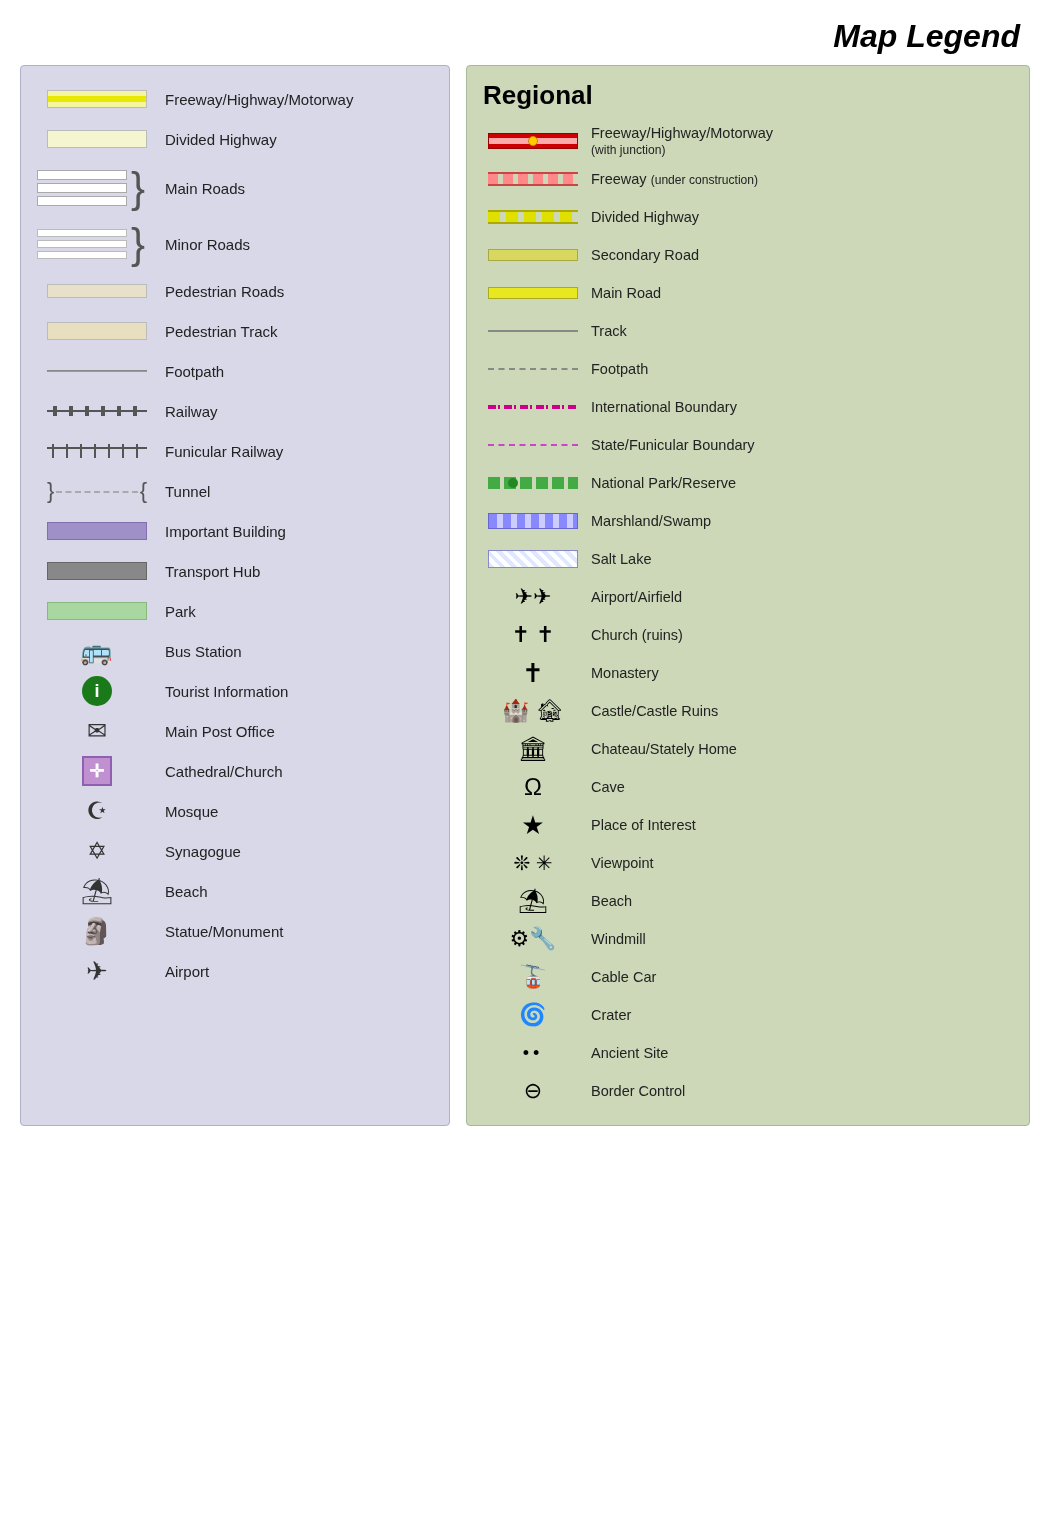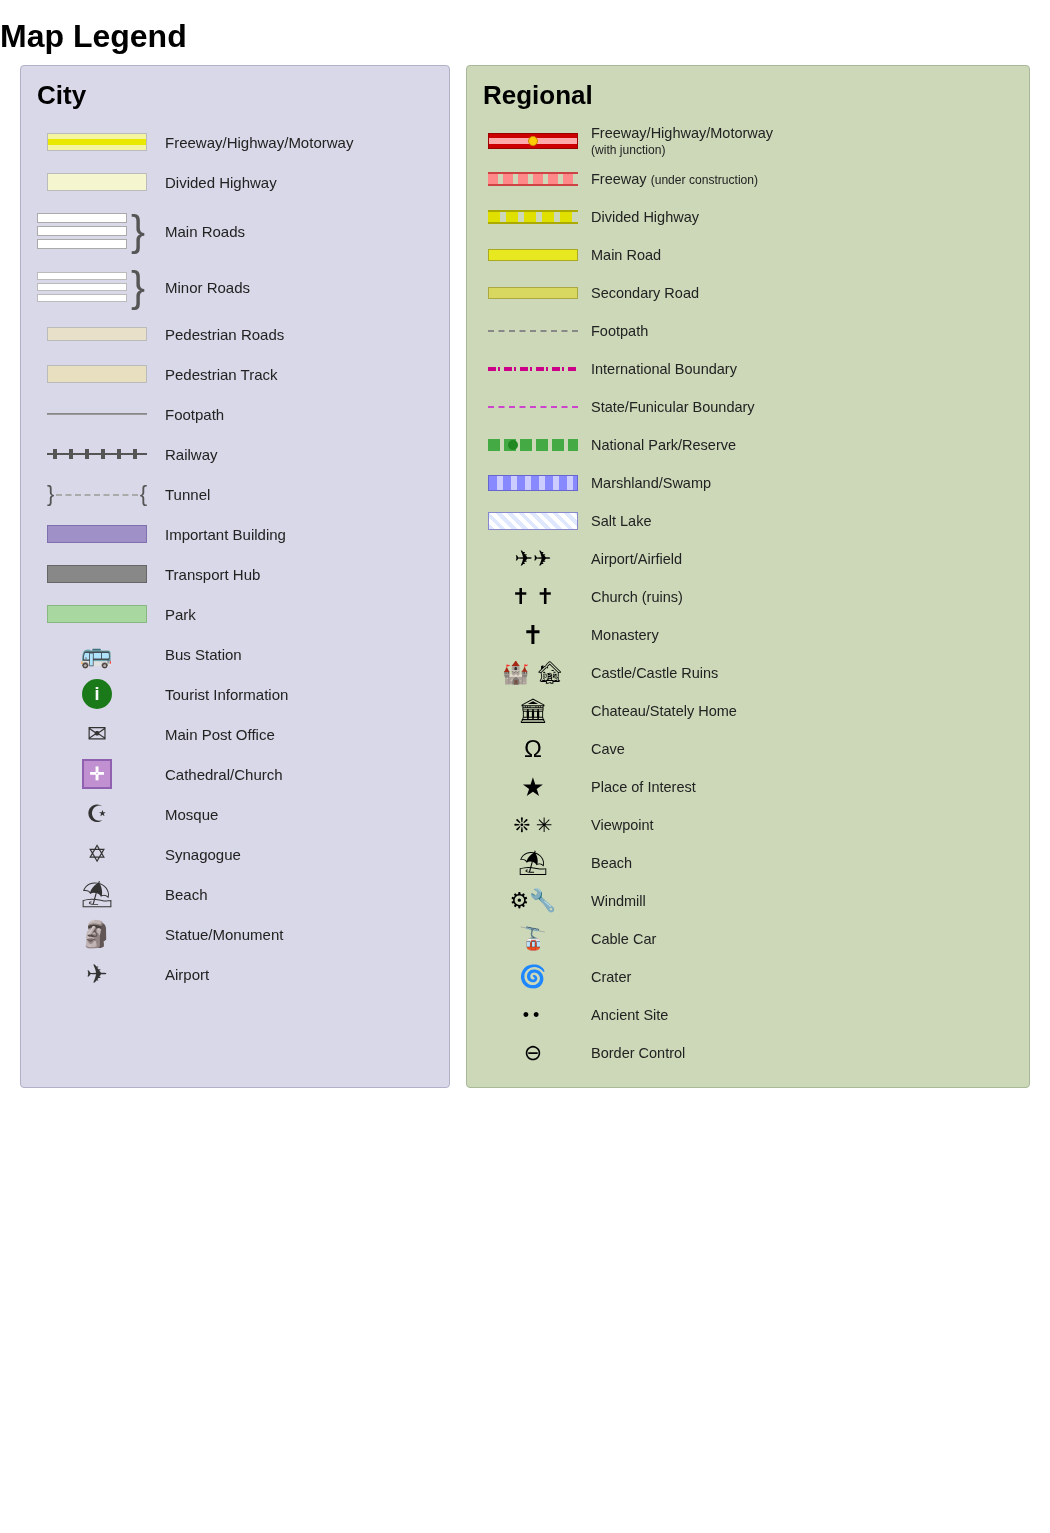--- a/index.html
+++ b/index.html
@@ -4,23 +4,25 @@
   <style>
     * { margin: 0; padding: 0; box-sizing: border-box; }
     body {
       font-family: Arial, sans-serif;
       background: #fff;
       width: 1050px;
       min-height: 1533px;
       position: relative;
     }
     .page-title {
+      text-align: right;
       font-size: 32px;
       font-weight: bold;
       padding: 18px 30px 10px 0;
+      font-style: italic;
     }
     .columns {
       display: flex;
       gap: 16px;
       padding: 0 20px 20px 20px;
     }
     .city-col {
       background: #d8d8e8;
       border: 1.5px solid #b0b0c8;
       border-radius: 4px;
@@ -386,21 +388,20 @@
     }
   </style>
 </head>
 <body>
 
 <div class="page-title">Map Legend</div>
 
 <div class="columns">
 
   <div class="city-col">
-    <div class="col-title">City</div>
 
     <div class="legend-row">
       <div class="legend-icon">
         <div class="road-freeway"></div>
       </div>
       <span class="legend-label">Freeway/Highway/Motorway</span>
     </div>
 
     <div class="legend-row">
       <div class="legend-icon">
@@ -459,20 +460,26 @@
       <span class="legend-label">Footpath</span>
     </div>
 
     <div class="legend-row">
       <div class="legend-icon">
         <div class="road-railway" style="width:100px;"></div>
       </div>
       <span class="legend-label">Railway</span>
     </div>
 
+    <div class="legend-row">
+      <div class="legend-icon">
+        <div class="road-funicular" style="width:100px;"></div>
+      </div>
+      <span class="legend-label">Funicular Railway</span>
+    </div>
 
     <div class="legend-row">
       <div class="legend-icon">
         <div class="tunnel-icon">
           <span class="tunnel-bracket-left">}</span>
           <div class="tunnel-dots"></div>
           <span class="tunnel-bracket-right">{</span>
         </div>
       </div>
       <span class="legend-label">Tunnel</span>
@@ -586,33 +593,39 @@
 
     <div class="reg-legend-row">
       <div class="reg-symbol">
         <div class="reg-divided-hwy"></div>
       </div>
       <span class="reg-label">Divided Highway</span>
     </div>
 
     <div class="reg-legend-row">
       <div class="reg-symbol">
+        <div class="reg-secondary-road"></div>
+      </div>
+      <span class="reg-label">Secondary Road</span>
+    </div>
+
+    <div class="reg-legend-row">
+      <div class="reg-symbol">
         <div class="reg-main-road"></div>
       </div>
       <span class="reg-label">Main Road</span>
     </div>
 
-    <div class="reg-legend-row">
-      <div class="reg-symbol">
-        <div class="reg-secondary-road"></div>
-      </div>
-      <span class="reg-label">Secondary Road</span>
-    </div>
-
-
+
+    <div class="reg-legend-row">
+      <div class="reg-symbol">
+        <div class="reg-track" style="width:90px;"></div>
+      </div>
+      <span class="reg-label">Track</span>
+    </div>
 
     <div class="reg-legend-row">
       <div class="reg-symbol">
         <div class="reg-footpath" style="width:90px;"></div>
       </div>
       <span class="reg-label">Footpath</span>
     </div>
 
     <div class="reg-legend-row">
       <div class="reg-symbol">

